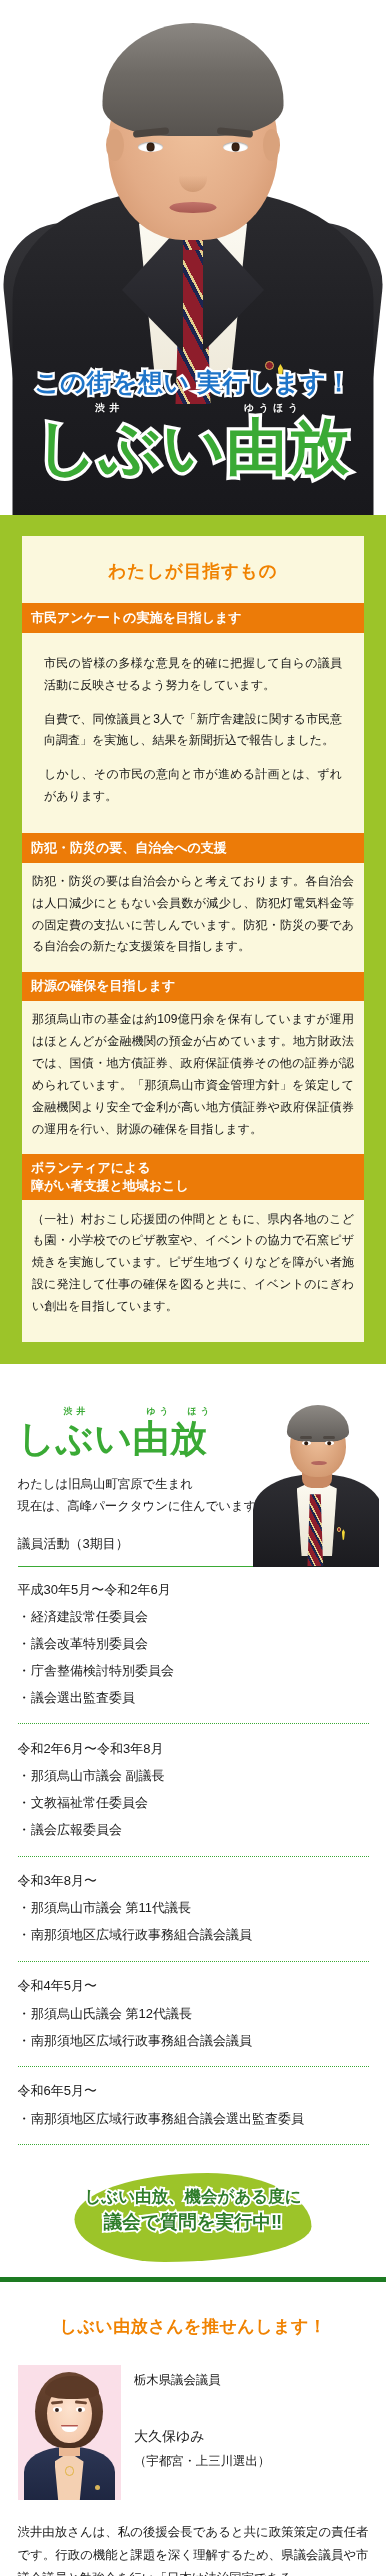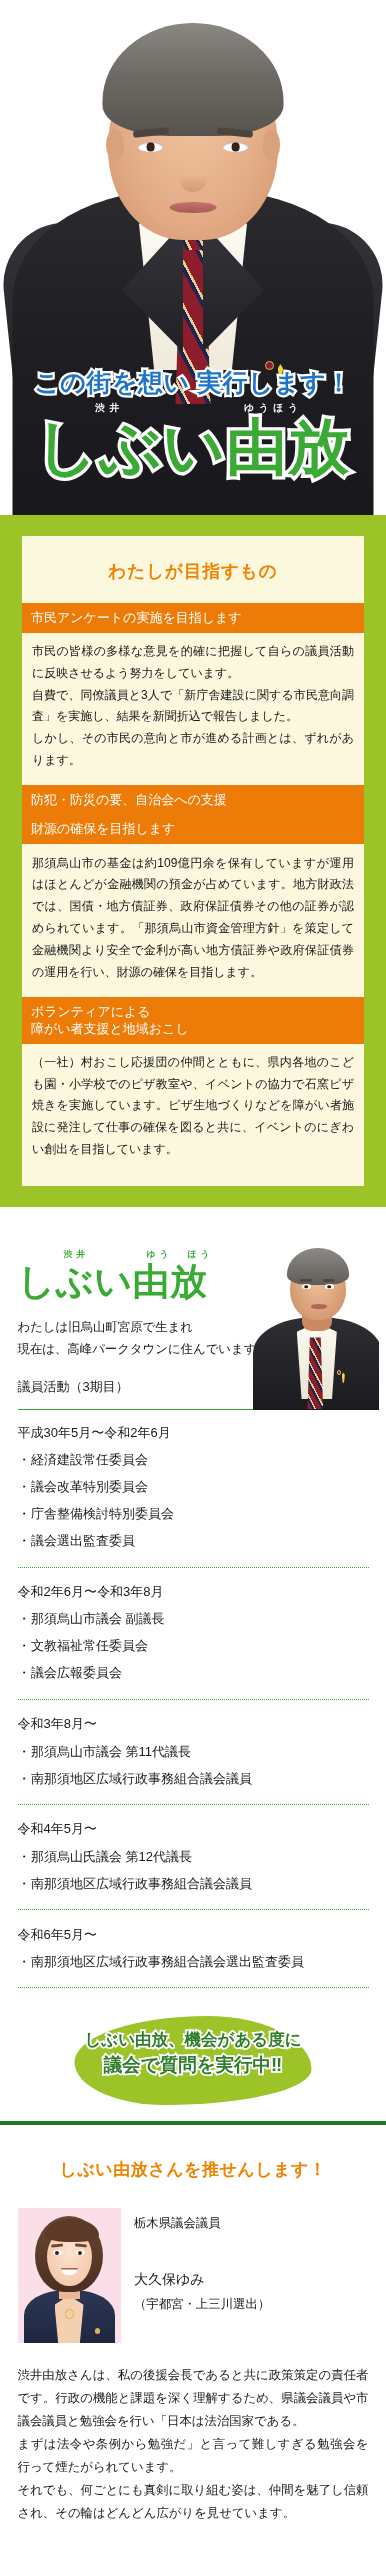--- a/index.html
+++ b/index.html
@@ -176,32 +176,32 @@
     text-align: center;
     color: #f08200;
     font-size: 17.5px; font-weight: bold;
     padding: 23px 0 20.6px;
     letter-spacing: 1px;
   }
   .pol-item { margin: 0 0 0 0; }
   .pol-head {
     background: #ec7b08;
     color: #ffffff;
-    font-size: 13px; font-weight: normal;
+    font-size: 13px; font-weight: bold;
     padding: 5.7px 9.3px 6.7px;
     line-height: 1.32;
   }
   .pol-body {
     font-size: 12px;
     line-height: 1.82;
     padding: 8.2px 10.3px 13.4px;
     color: #161616;
     text-align: justify;
   }
-  .pol-body p { margin: 0; }
+  .pol-body p { margin: 12px; }
 
   
   .profile { background: #ffffff; padding: 24px 17.5px 5.2px; position: relative; }
   .profile-top { position: relative; min-height: 155px; }
   .prof-name-block { padding-top: 17.5px; }
   .prof-ruby-row { position: relative; height: 12.4px; width: 216px; }
   .prof-ruby {
     position: absolute; top: 0; font-size: 8.8px; font-weight: bold;
     color: #3aaa35; letter-spacing: 4.1px;
   }
@@ -390,20 +390,21 @@
         <div class="pol-head">市民アンケートの実施を目指します</div>
         <div class="pol-body">
             <p>市民の皆様の多様な意見を的確に把握して自らの議員活動に反映させるよう努力をしています。</p>
             <p>自費で、同僚議員と3人で「新庁舎建設に関する市民意向調査」を実施し、結果を新聞折込で報告しました。</p>
             <p>しかし、その市民の意向と市が進める計画とは、ずれがあります。</p>
           </div>
       </article>
 
       <article class="pol-item">
         <div class="pol-head">防犯・防災の要、自治会への支援</div>
+        <div class="pol-body">防犯・防災の要は自治会からと考えております。各自治会は人口減少にともない会員数が減少し、防犯灯電気料金等の固定費の支払いに苦しんでいます。防犯・防災の要である自治会の新たな支援策を目指します。</div>
       </article>
 
       <article class="pol-item">
         <div class="pol-head">財源の確保を目指します</div>
         <div class="pol-body">那須烏山市の基金は約109億円余を保有していますが運用はほとんどが金融機関の預金が占めています。地方財政法では、国債・地方債証券、政府保証債券その他の証券が認められています。「那須烏山市資金管理方針」を策定して金融機関より安全で金利が高い地方債証券や政府保証債券の運用を行い、財源の確保を目指します。</div>
       </article>
 
       <article class="pol-item">
         <div class="pol-head">
             <p>ボランティアによる</p>

